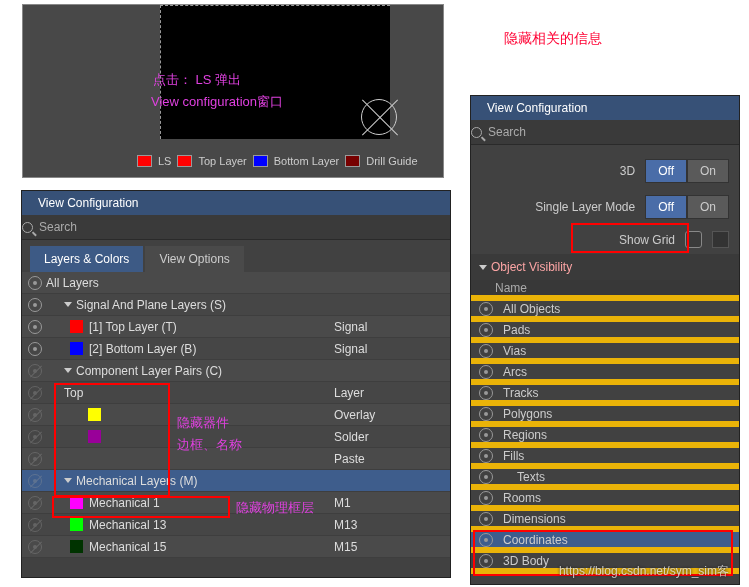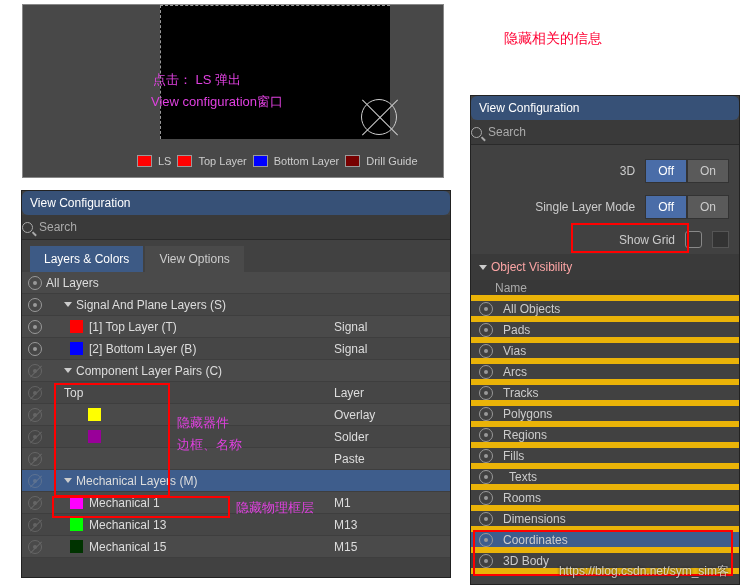--- a/index.html
+++ b/index.html
@@ -37,21 +37,21 @@
 
   
   .panel {
     position: absolute; background: #414141;
     border: 1px solid #222;
   }
   .panel-left { left: 21px; top: 190px; width: 430px; height: 388px; }
   .panel-right { left: 470px; top: 95px; width: 270px; height: 490px; overflow: hidden; }
 
   .title-bar {
-    background: #375177; color: #fff; padding: 5px 8px; font-size: 12px; font-weight: 500; border-radius: 6px;
+    background: #375177; color: #fff; padding: 5px 16px; font-size: 12px; font-weight: 500;
   }
   .search-bar {
     background: #3a3a3a; padding: 5px 0; display: flex; align-items: center; gap: 6px;
     color: #aaa; border-bottom: 1px solid #2a2a2a;
   }
   .mag { width: 11px; height: 11px; border: 1.5px solid #aaa; border-radius: 50%; position: relative; }
   .mag::after { content: ''; position: absolute; width: 5px; height: 1.5px; background: #aaa; top: 10px; left: 9px; transform: rotate(45deg); }
   .search-input-fake { flex: 1; color: #aaa; }
 
   .tabs { display: flex; padding: 6px 8px 0; background: #414141; }
@@ -282,21 +282,21 @@
       <div class="obj-row">
         <span class="eye"></span>
         <span style="margin-left: 6px;">Regions</span>
       </div>
       <div class="obj-row">
         <span class="eye"></span>
         <span style="margin-left: 6px;">Fills</span>
       </div>
       <div class="obj-row">
         <span class="eye"></span>
-        <span style="margin-left: 12px;">Texts</span>
+        <span style="margin-left: 20px;">Texts</span>
       </div>
       <div class="obj-row">
         <span class="eye"></span>
         <span style="margin-left: 6px;">Rooms</span>
       </div>
       <div class="obj-row">
         <span class="eye"></span>
         <span style="margin-left: 6px;">Dimensions</span>
       </div>
       <div class="obj-row sel">

